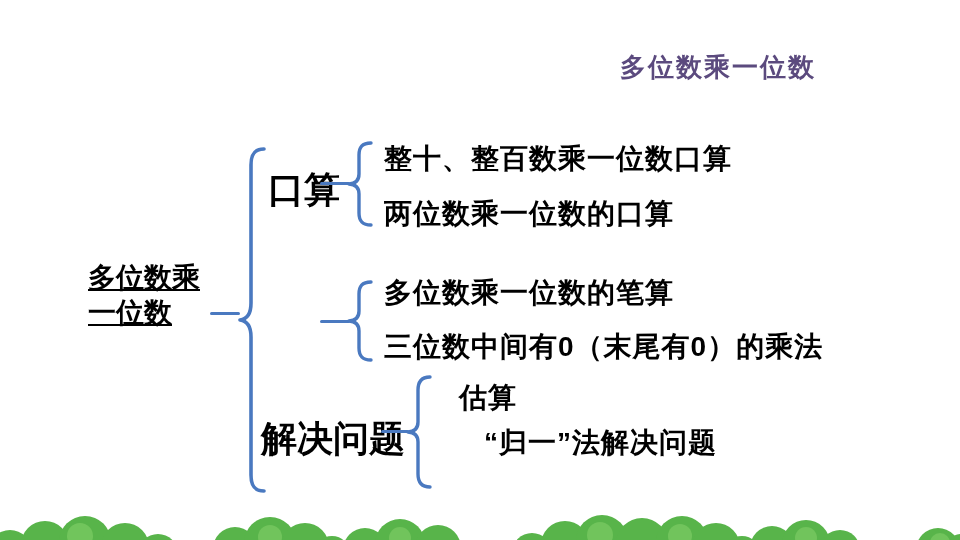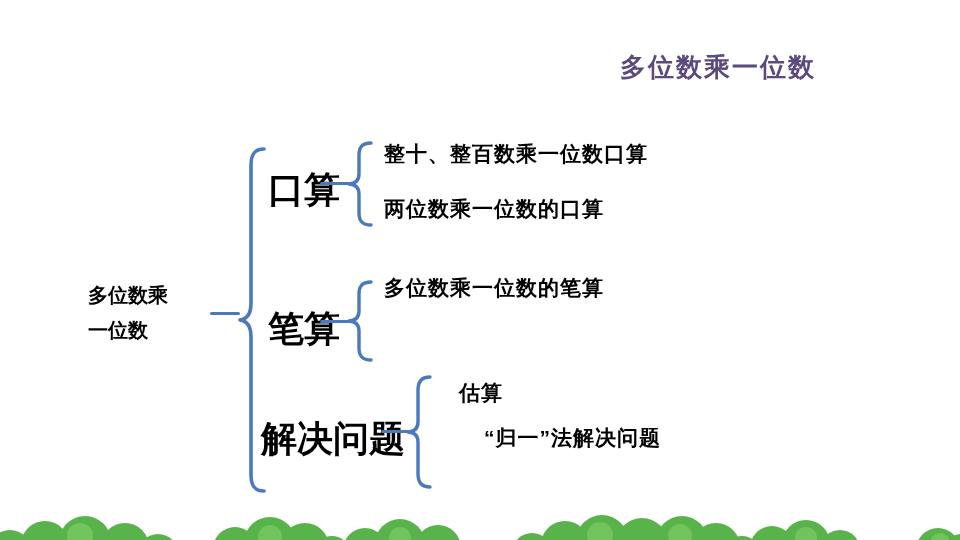--- a/index.html
+++ b/index.html
@@ -29,26 +29,27 @@
     white-space: nowrap;
   }
   .node {
     position: absolute;
     color: #000000;
     font-weight: bold;
     white-space: nowrap;
   }
   .root-node {
     left: 88px;
-    top: 242px;
-    font-size: 20px;
+    top: 224px;
+    font-size: 28px;
     line-height: 35px;
+    text-decoration: underline;
   }
   .branch-label { font-size: 36px; }
-  .leaf { font-size: 21px; letter-spacing: 1px; }
+  .leaf { font-size: 28px; letter-spacing: 1px; }
 
   .stem {
     position: absolute;
     height: 3.4px;
     background: #4a79c0;
     border-radius: 2px;
   }
   .brace { position: absolute; }
   .brace path {
     fill: none;
@@ -82,26 +83,26 @@
   </svg>
 
   <div class="node branch-label" style="left:268px; top:130px;">口算</div>
   <div class="stem" style="left:320px; top:146px; width:30px;"></div>
   <svg class="brace" style="left:346px; top:104px;" width="28" height="88" viewBox="0 0 28 88">
     <path stroke-width="3.4" d="M25,3 C16,3 13,7.5 13,15 L13,34 C13,40 10.5,43.5 3,44 C10.5,44.5 13,48 13,54 L13,73 C13,80.5 16,85 25,85"></path>
   </svg>
   <div class="node leaf" style="left:384px; top:104px;">整十、整百数乘一位数口算</div>
   <div class="node leaf" style="left:384px; top:159px;text-align:right;">两位数乘一位数的口算</div>
 
-  <div class="node branch-label" style="left:268px; top:269px;">笔算</div>
   <div class="stem" style="left:320px; top:284px; width:30px;"></div>
   <svg class="brace" style="left:346px; top:243px;" width="28" height="84" viewBox="0 0 28 84">
     <path stroke-width="3.4" d="M25,3 C16,3 13,7.5 13,15 L13,32 C13,38 10.5,41.5 3,42 C10.5,42.5 13,46 13,52 L13,69 C13,76.5 16,81 25,81"></path>
   </svg>
   <div class="node leaf" style="left:384px; top:238px;">多位数乘一位数的笔算</div>
+  <div class="node leaf" style="left:384px; top:292px;">三位数中间有0（末尾有0）的乘法</div>
 
   <div class="node branch-label" style="left:261px; top:379px;">解决问题</div>
   <div class="stem" style="left:381px; top:394px; width:28px;"></div>
   <svg class="brace" style="left:405px; top:338px;" width="28" height="116" viewBox="0 0 28 116">
     <path stroke-width="3.4" d="M25,3 C16,3 13,8 13,16 L13,48 C13,54 10.5,57.5 3,58 C10.5,58.5 13,62 13,68 L13,100 C13,108 16,113 25,113"></path>
   </svg>
   <div class="node leaf" style="left:459px; top:343px;">估算</div>
   <div class="node leaf" style="left:484px; top:388px;">“归一”法解决问题</div>
 
   <svg class="scenery" viewBox="0 0 960 62">

